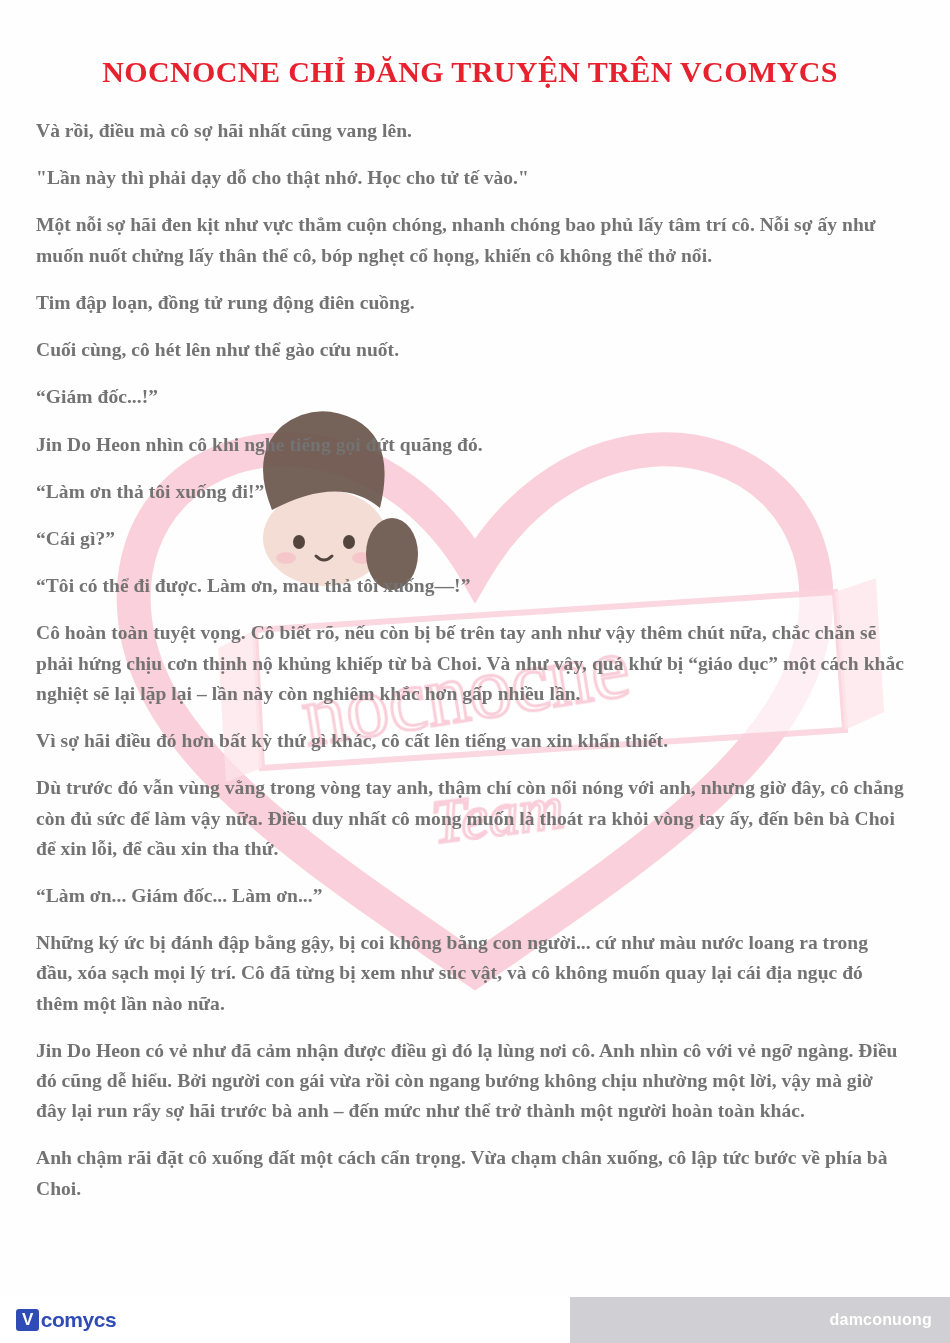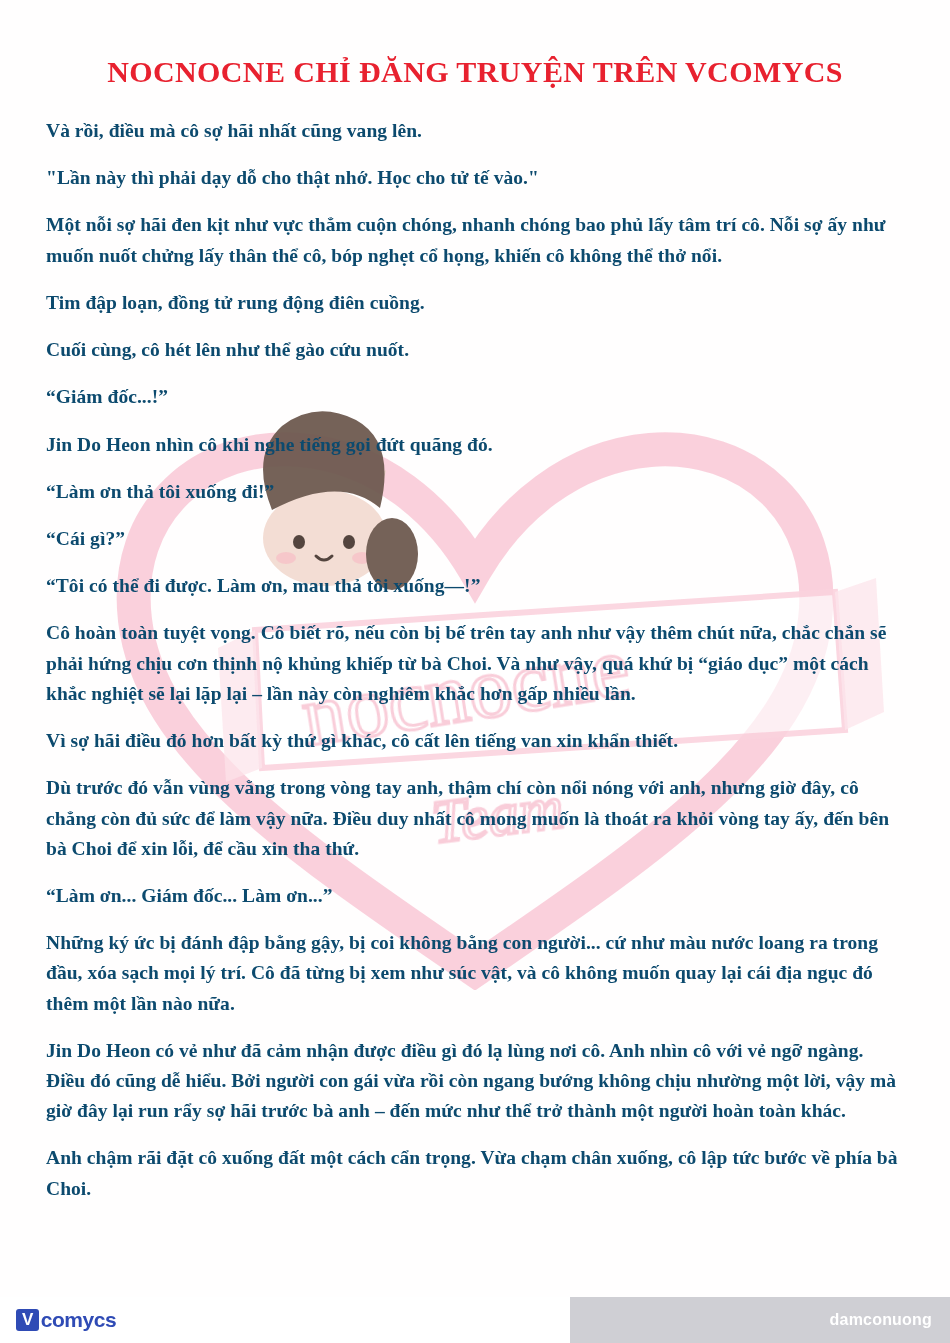--- a/index.html
+++ b/index.html
@@ -32,40 +32,40 @@
     height: 660px;
     pointer-events: none;
     z-index: 0;
   }
   .wm-svg { display: block; }
 
   
   .content {
     position: relative;
     z-index: 2;
-    padding: 48px 46px 0 46px;
+    padding: 48px 46px 0 36px;
     box-sizing: border-box;
   }
 
   .doc-title {
     text-align: center;
     color: #e8212f;
     font-family: "Liberation Serif", serif;
     font-weight: bold;
     font-size: 30px;
     letter-spacing: 0.4px;
     margin: 6px 0 26px 0;
     line-height: 1.2;
   }
 
   p.para {
     font-family: "Liberation Serif", serif;
     font-size: 19.5px;
     line-height: 1.55;
-    color: #0c4a6e;
+    color: #737373;
     margin: 0 0 17px 0;
     font-weight: bold;
     letter-spacing: 0.05px;
   }
 
   
   .footer {
     position: absolute;
     left: 0;
     bottom: 0;

